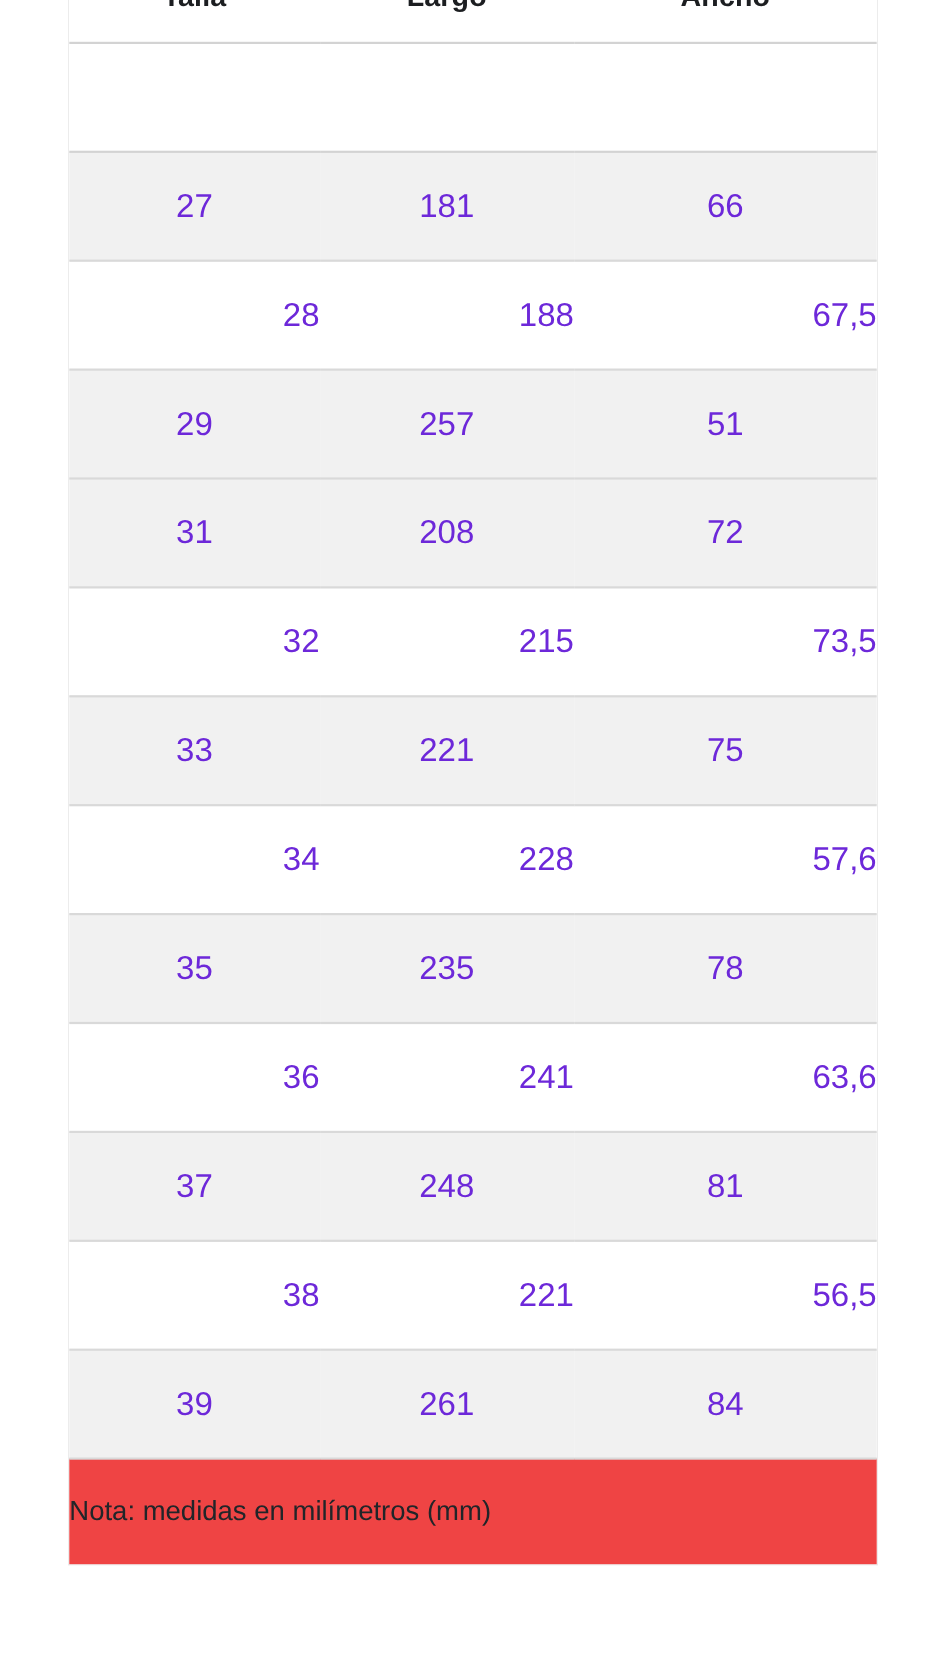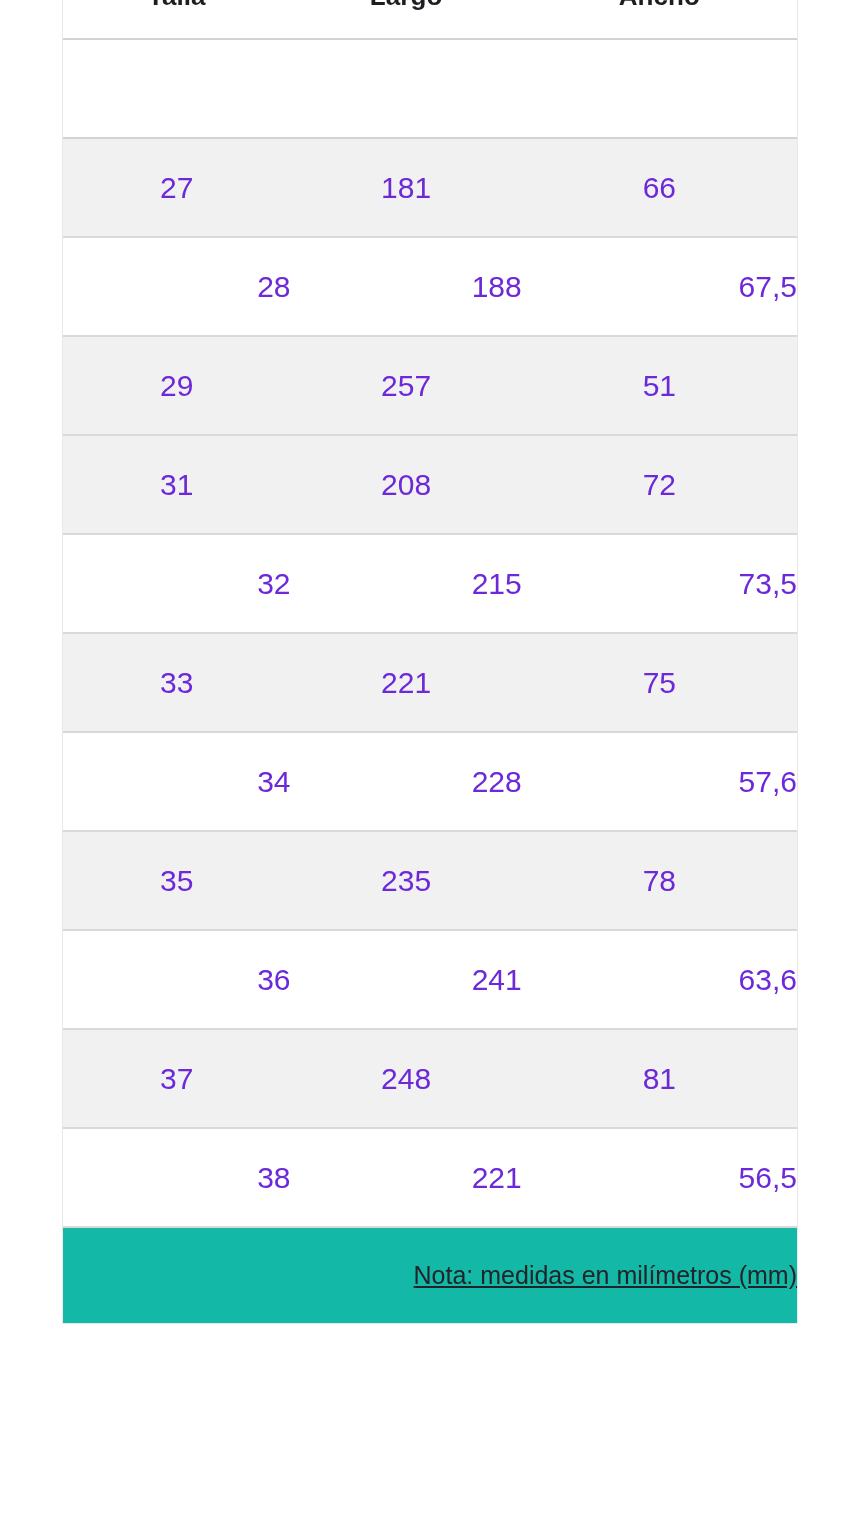--- a/index.html
+++ b/index.html
@@ -79,26 +79,25 @@
   }
 
   table.size-table tbody tr.odd td  { background: #f1f1f1; }
   table.size-table tbody tr.even td { background: #ffffff; text-align: right; }
 
   table.size-table tfoot td {
     height: 95px;
     padding: 0;
     font-size: 25px;
     font-weight: 400;
-    text-align: right;
+    text-align: left;
     vertical-align: middle;
     color: #212529;
-    background: #14b8a6;
+    background: #ef4444;
     border-bottom: none;
-    text-decoration: underline;
   }
 </style>
 </head>
 <body>
 
 <div class="page">
   <div class="table-wrap">
     <table class="size-table">
       <colgroup>
         <col class="c-talla">
@@ -171,20 +170,25 @@
           <tr class="odd">
             <td>37</td>
             <td>248</td>
             <td>81</td>
           </tr>
           <tr class="even">
             <td>38</td>
             <td>221</td>
             <td>56,5</td>
           </tr>
+          <tr class="odd">
+            <td>39</td>
+            <td>261</td>
+            <td>84</td>
+          </tr>
         </tbody>
 
       <tfoot>
         <tr>
           <td colspan="3">Nota: medidas en milímetros (mm)</td>
         </tr>
       </tfoot>
     </table>
   </div>
 </div>

